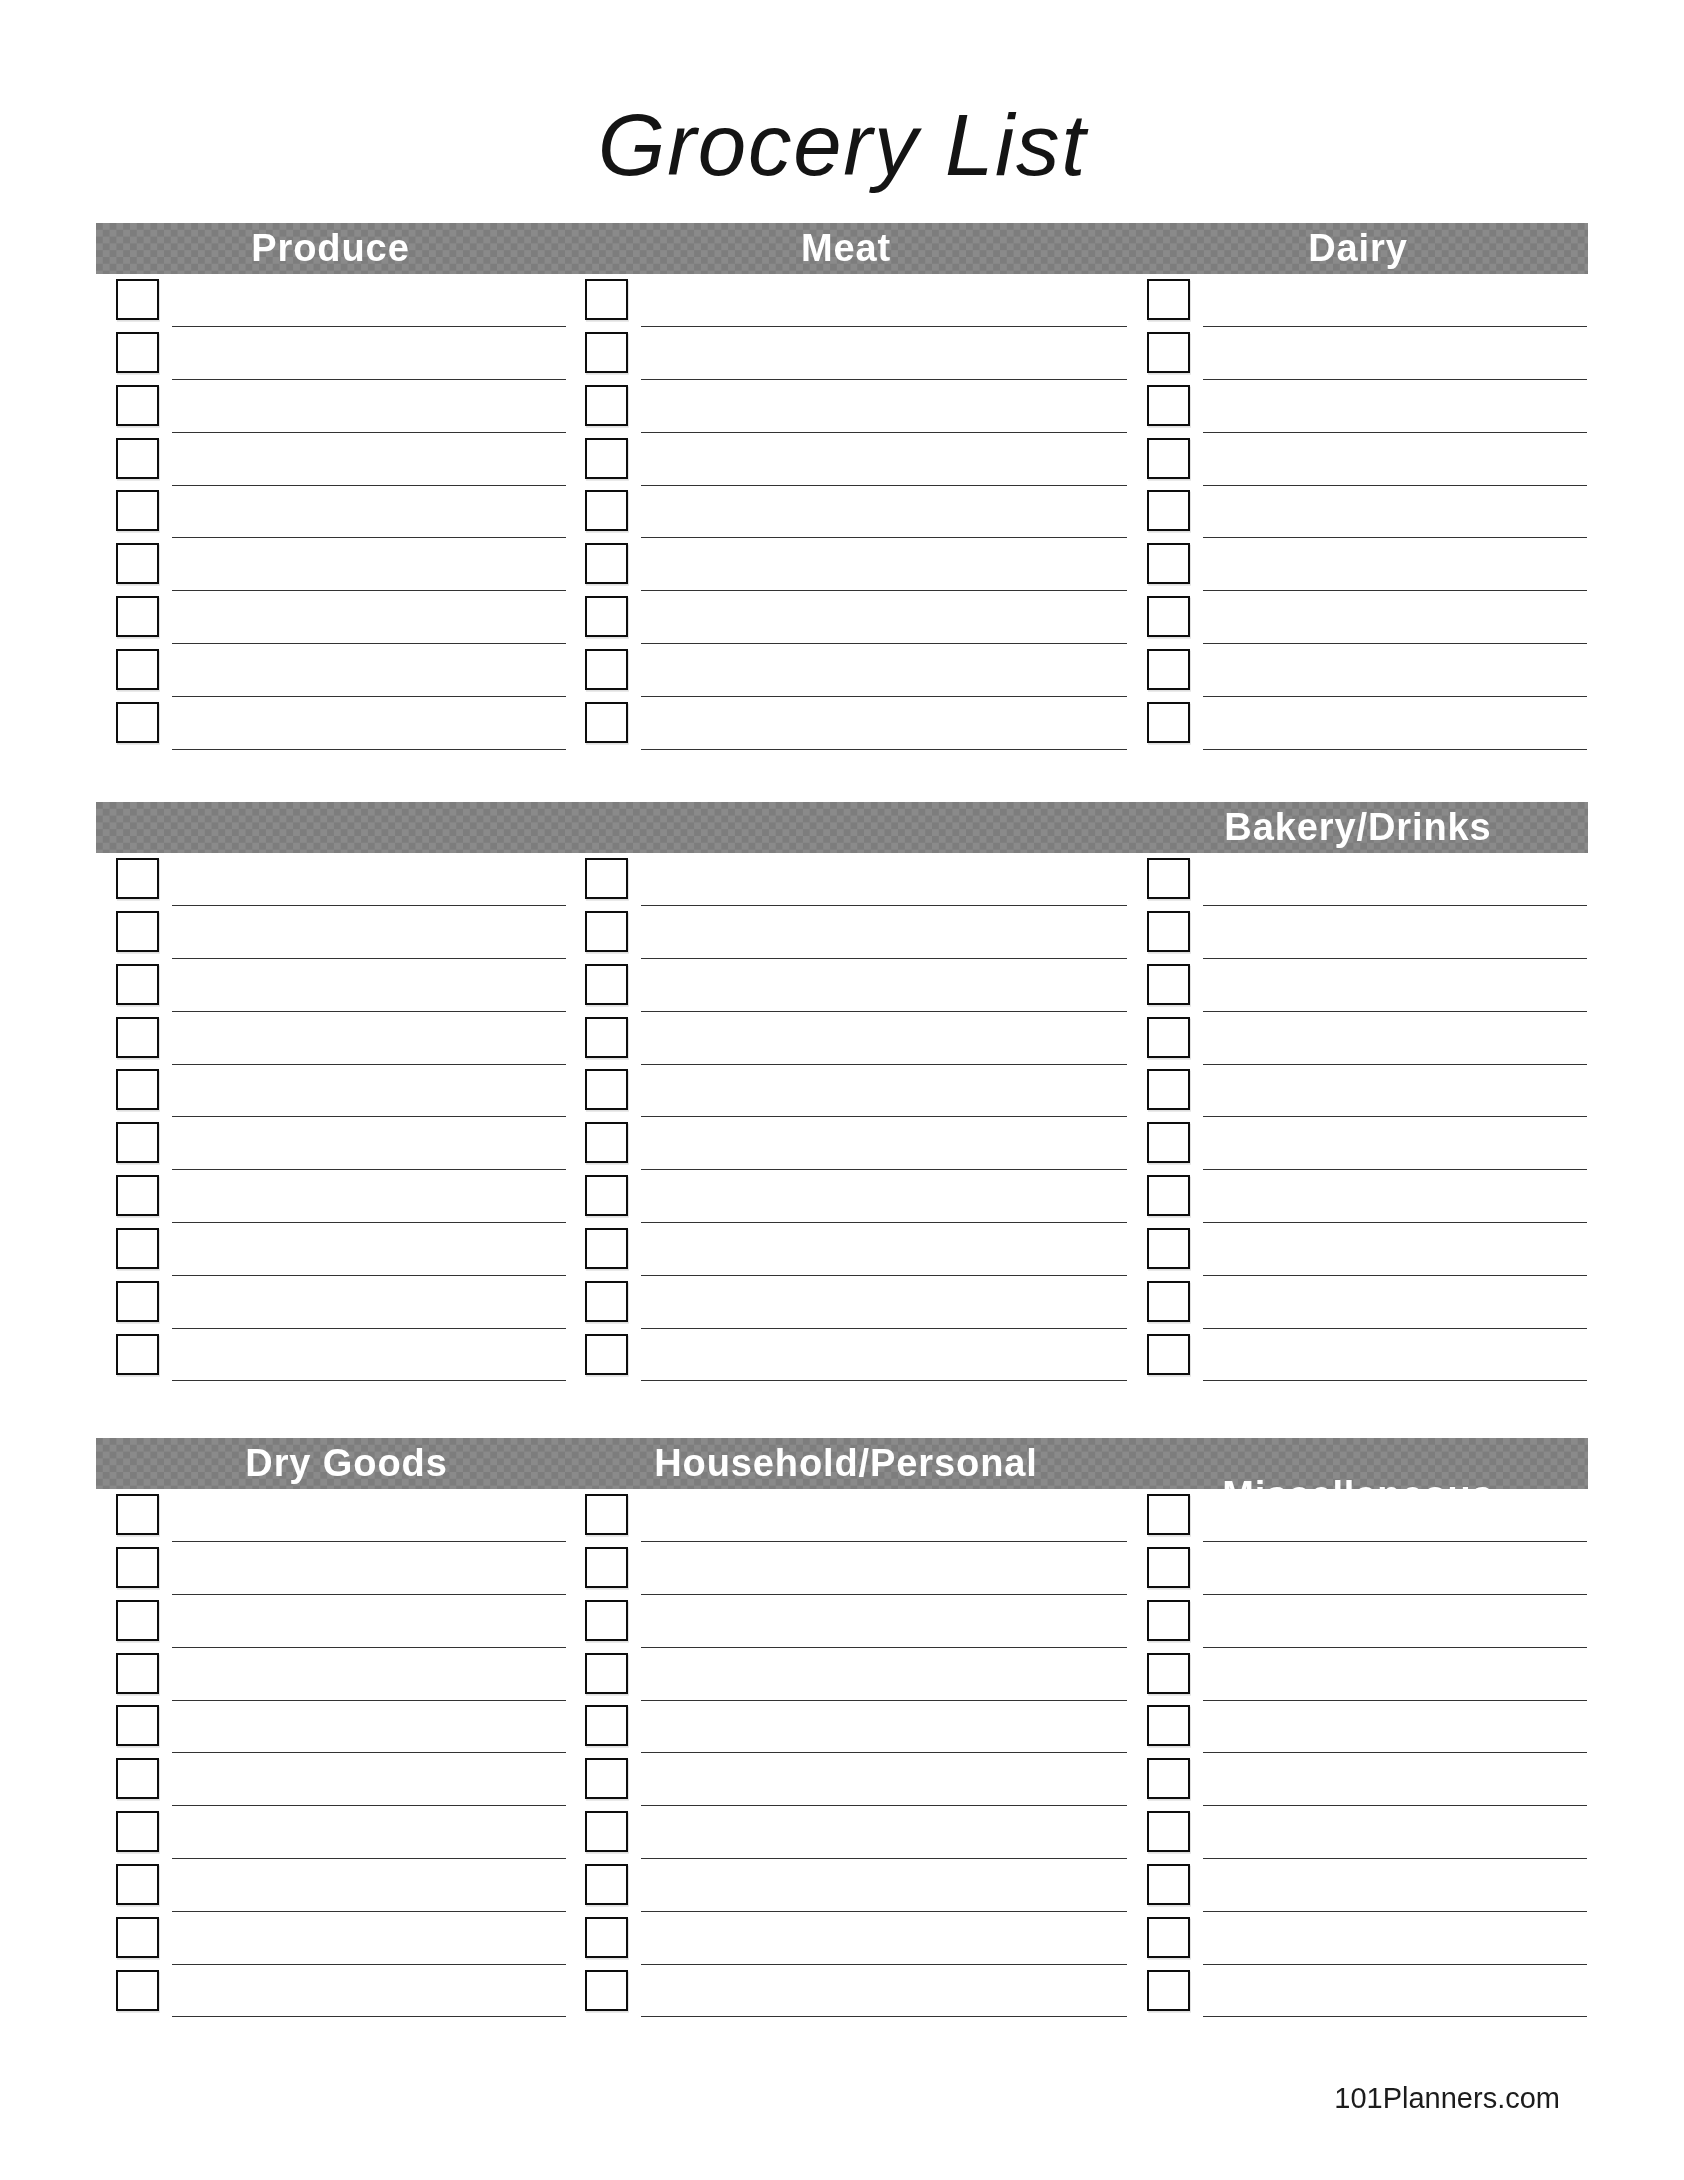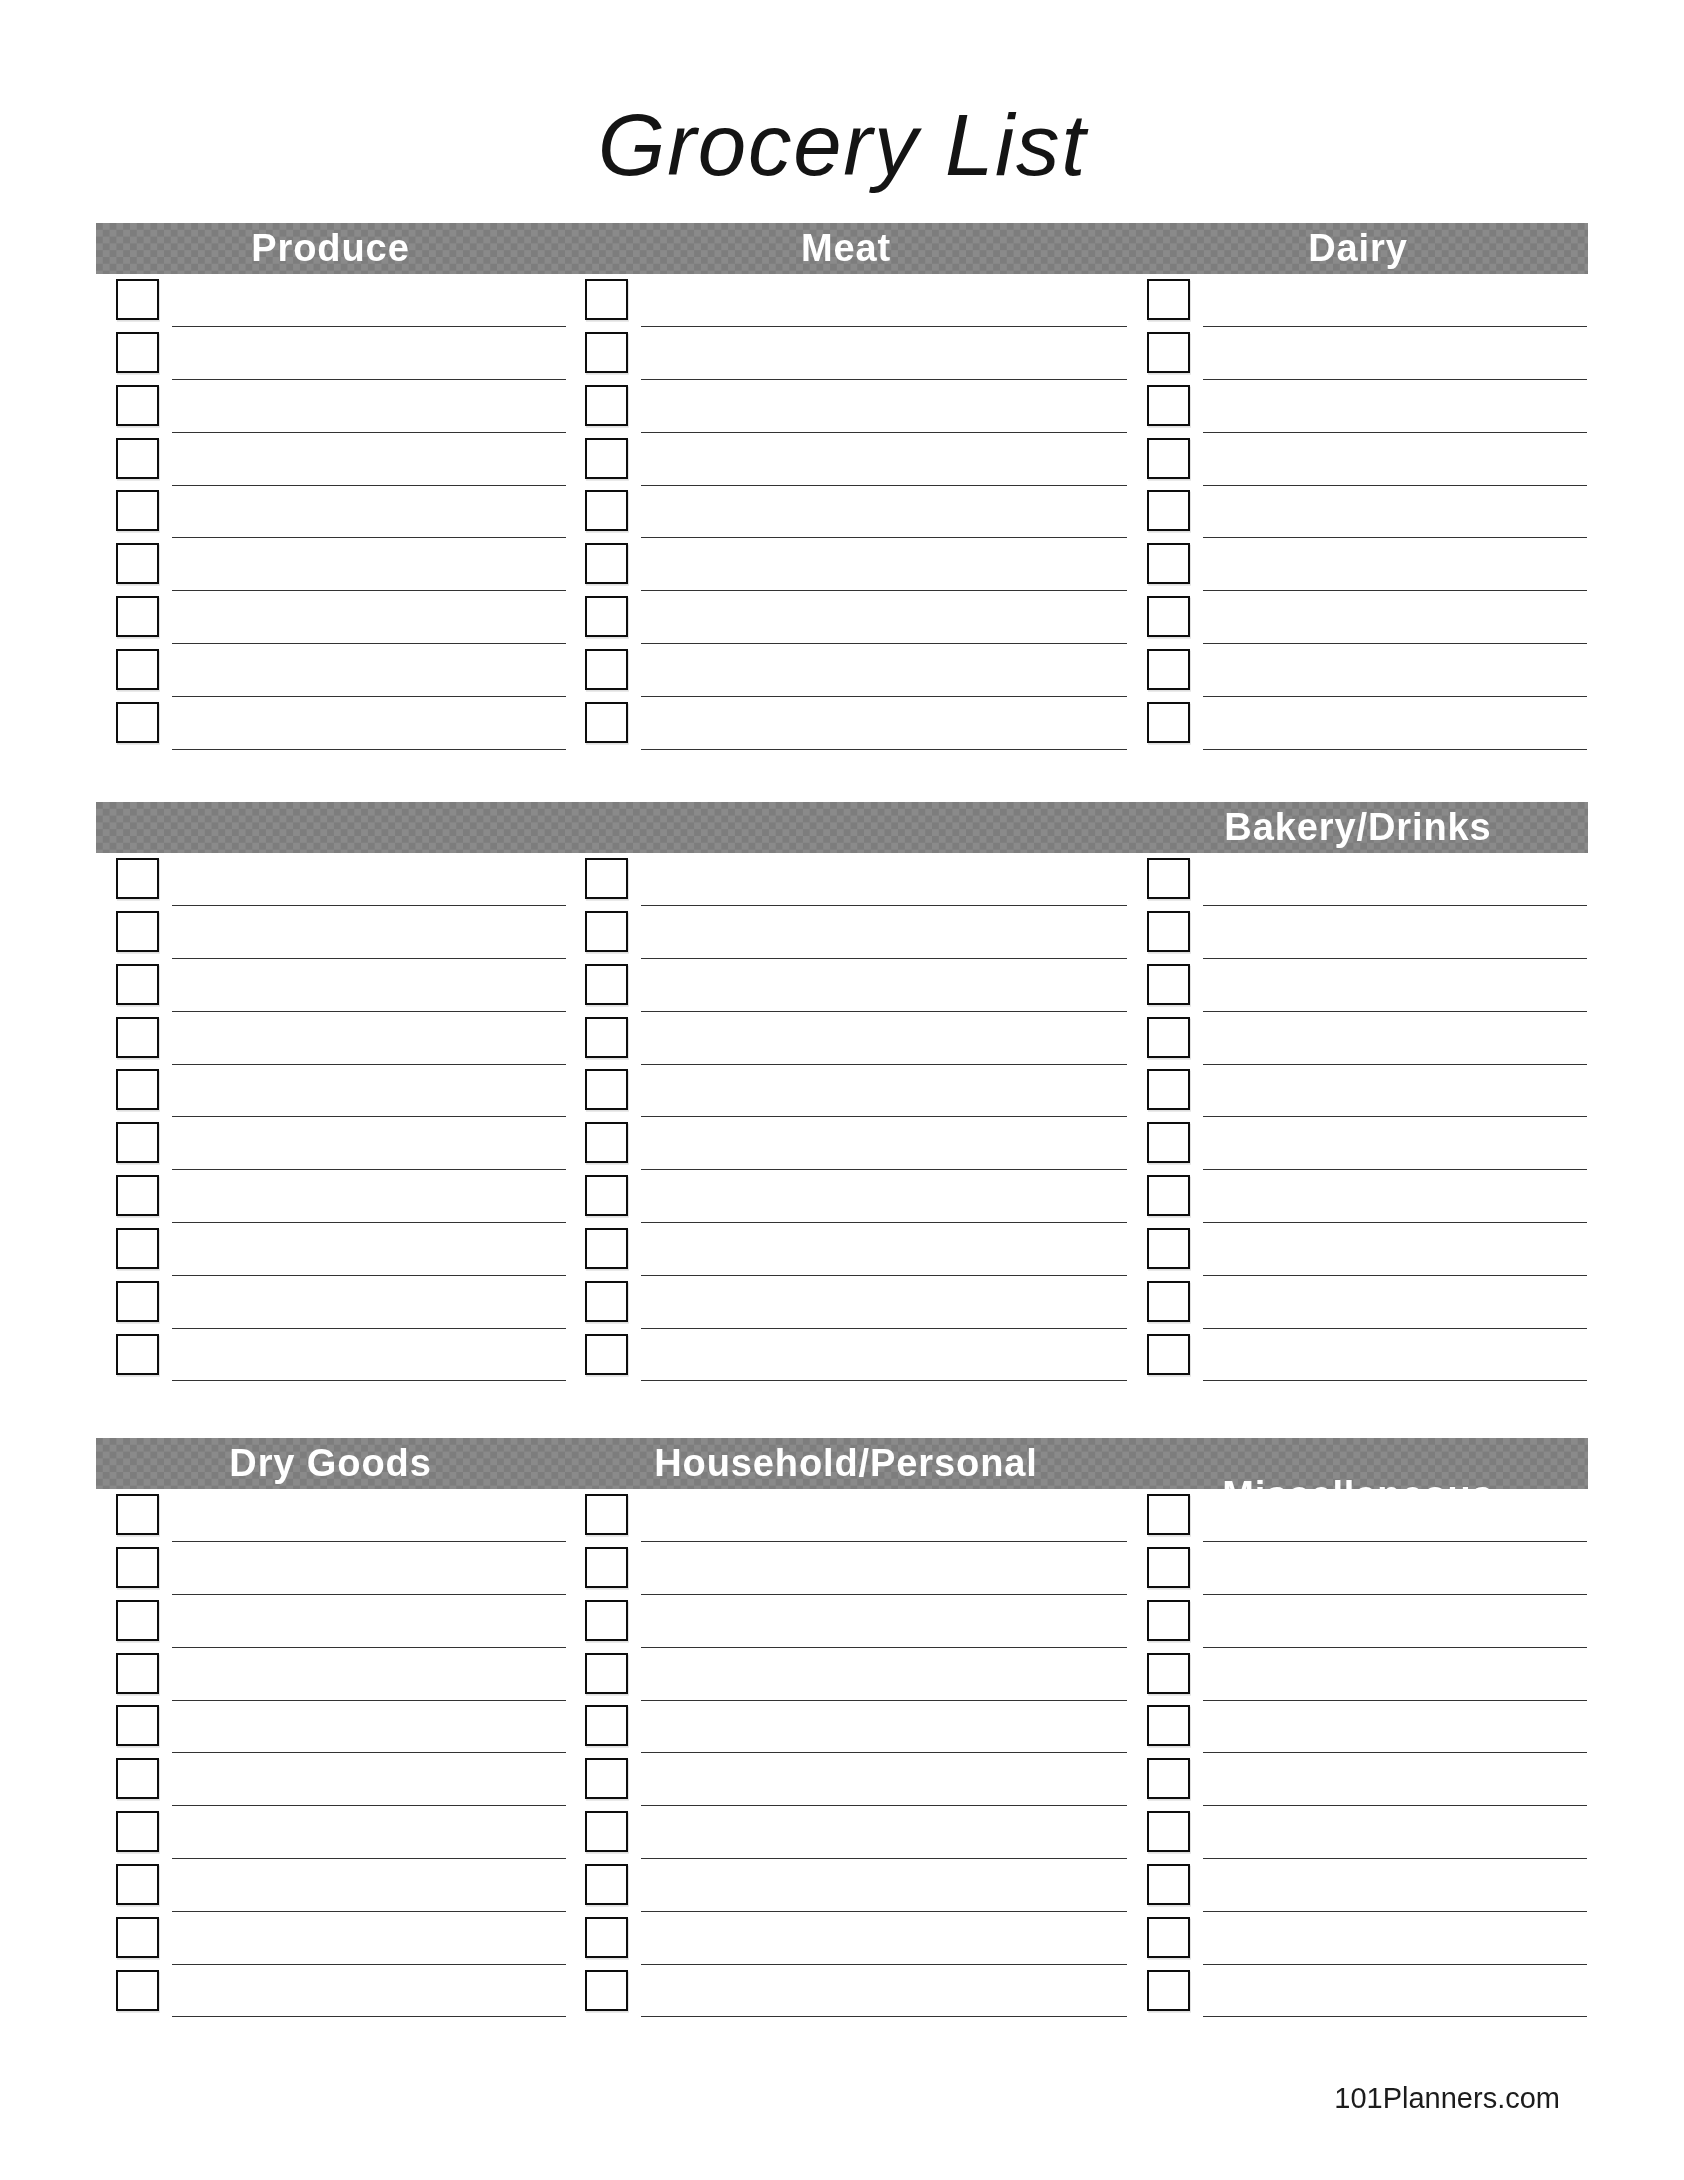--- a/index.html
+++ b/index.html
@@ -193,21 +193,21 @@
       <span class="item-line" style="left: 1107px; top: 368px; width: 384px;"></span>
       <span class="checkbox" style="left: 1051px; top: 426px;"></span>
       <span class="item-line" style="left: 1107px; top: 421px; width: 384px;"></span>
       <span class="checkbox" style="left: 1051px; top: 479px;"></span>
       <span class="item-line" style="left: 1107px; top: 474px; width: 384px;"></span>
       <span class="checkbox" style="left: 1051px; top: 532px;"></span>
       <span class="item-line" style="left: 1107px; top: 526px; width: 384px;"></span>
     </div>
     <div class="section" style="top: 1438px;">
       <div class="band">
-        <div class="band-label" style="left: 0px; width: 469px;">Dry Goods</div>
+        <div class="band-label" style="left: 16px; width: 469px;">Dry Goods</div>
         <div class="band-label" style="left: 469px; width: 562px;">Household/Personal</div>
         <div class="band-label" style="left: 1032px; width: 460px; margin-top: 32px;">Miscellaneous</div>
       </div>
       <span class="checkbox" style="left: 19.6px; top: 56px;"></span>
       <span class="item-line" style="left: 76px; top: 51px; width: 394px;"></span>
       <span class="checkbox" style="left: 19.6px; top: 109px;"></span>
       <span class="item-line" style="left: 76px; top: 104px; width: 394px;"></span>
       <span class="checkbox" style="left: 19.6px; top: 162px;"></span>
       <span class="item-line" style="left: 76px; top: 157px; width: 394px;"></span>
       <span class="checkbox" style="left: 19.6px; top: 215px;"></span>

